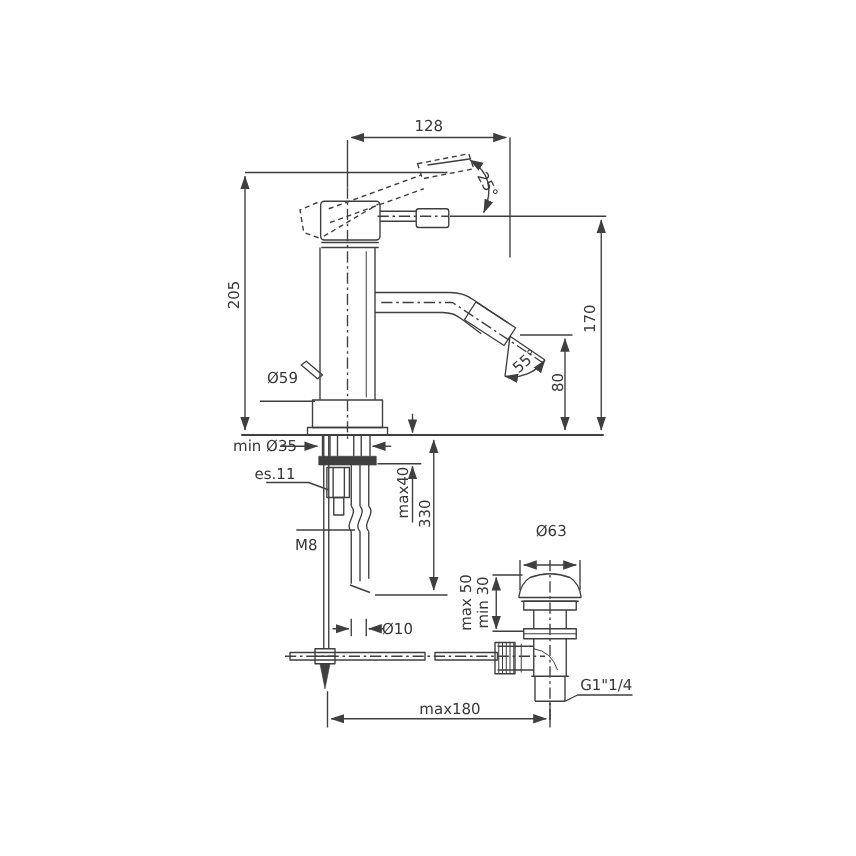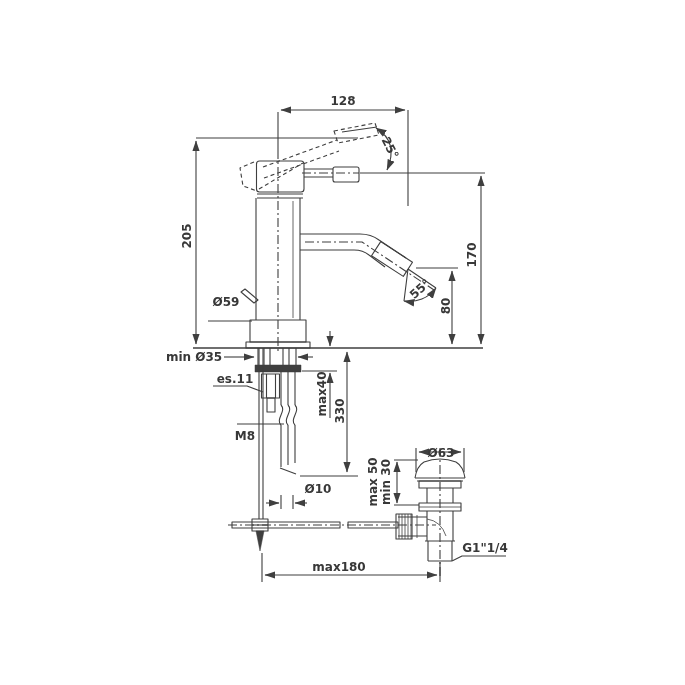--- a/index.html
+++ b/index.html
@@ -3,21 +3,21 @@
 <meta charset="utf-8">
 <style>
   :root{
     --line:#3f3f3f;
     --text:#383838;
     --bg:#ffffff;
   }
   html,body{margin:0;padding:0;background:var(--bg);}
   #stage{
     position:relative;width:685px;height:593px;background:var(--bg);
-    font-family:"DejaVu Sans",sans-serif;overflow:hidden;font-weight:bold;
+    font-family:"DejaVu Sans",sans-serif;overflow:hidden;
   }
   #stage svg{position:absolute;left:0;top:0;}
   .draw path,.draw line,.draw rect,.draw polygon,.draw polyline{
     fill:none;stroke:var(--line);stroke-width:1.1;stroke-linecap:butt;stroke-linejoin:round;
   }
   .draw .thick{stroke-width:1.5}
   .draw .thin{stroke-width:.8}
   .draw .dashed{stroke-dasharray:4 3;stroke-width:1}
   .draw .cline{stroke-dasharray:9 3 2 3;stroke-width:.9}
   .draw .solid-fill{fill:var(--line);stroke:var(--line);stroke-width:.5}
@@ -151,25 +151,25 @@
     </g>
   </svg>
 
   <span class="lbl" style="left:343px;top:101px">128</span>
   <span class="lbl" style="left:390px;top:148px;--r:62deg">25°</span>
   <span class="lbl" style="left:187px;top:236px;--r:-90deg">205</span>
   <span class="lbl" style="left:472px;top:255px;--r:-90deg">170</span>
   <span class="lbl" style="left:446px;top:306px;--r:-90deg">80</span>
   <span class="lbl" style="left:420px;top:289px;--r:-42deg">55°</span>
   <span class="lbl" style="left:226px;top:302px">Ø59</span>
-  <span class="lbl" style="left:194px;top:357px">min Ø35</span>
-  <span class="lbl" style="left:235px;top:379px">es.11</span>
+  <span class="lbl" style="left:212px;top:357px">min Ø35</span>
+  <span class="lbl" style="left:220px;top:379px">es.11</span>
   <span class="lbl" style="left:245px;top:436px">M8</span>
   <span class="lbl" style="left:322px;top:394px;--r:-90deg">max40</span>
   <span class="lbl" style="left:340px;top:411px;--r:-90deg">330</span>
-  <span class="lbl" style="left:318px;top:489px">Ø10</span>
-  <span class="lbl" style="left:441px;top:453px">Ø63</span>
+  <span class="lbl" style="left:318px;top:503px">Ø10</span>
+  <span class="lbl" style="left:441px;top:425px">Ø63</span>
   <span class="lbl" style="left:373px;top:482px;--r:-90deg">max 50</span>
   <span class="lbl" style="left:386px;top:482px;--r:-90deg">min 30</span>
   <span class="lbl" style="left:485px;top:548px">G1"1/4</span>
-  <span class="lbl" style="left:339px;top:567px">max180</span>
+  <span class="lbl" style="left:360px;top:567px">max180</span>
 
 </div>
 
 </body></html>

